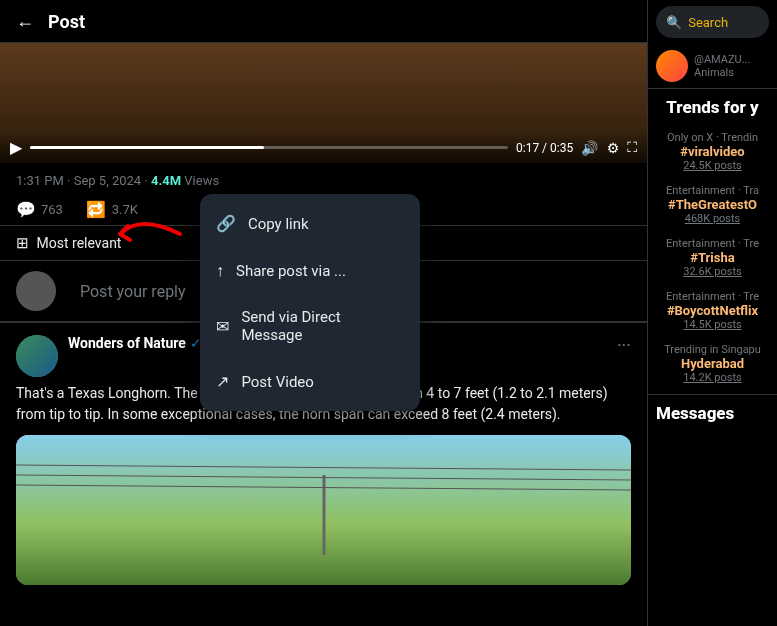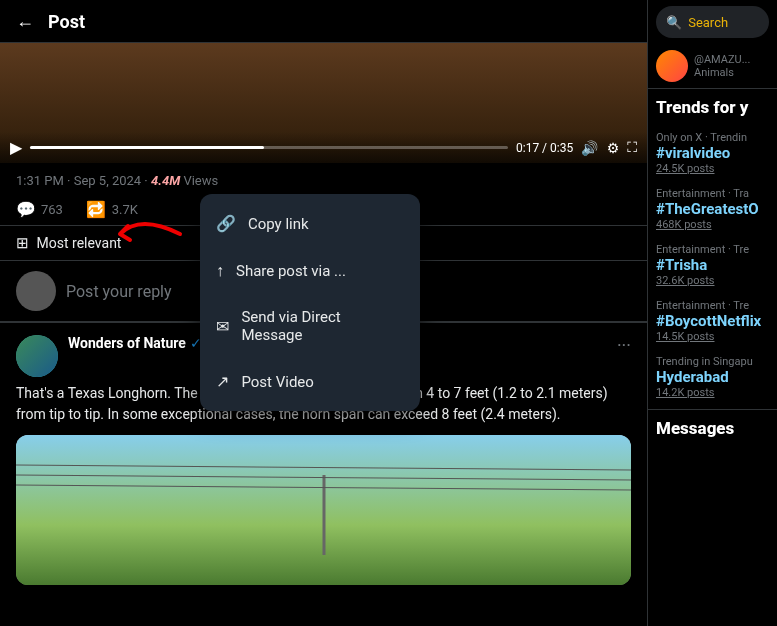--- a/index.html
+++ b/index.html
@@ -98,22 +98,21 @@
     }
 
     
     .post-meta {
       padding: 10px 16px 6px;
       font-size: 13px;
       color: #71767b;
     }
     .post-meta span.views {
       font-weight: 700;
-      color: #fca5a5;
-      font-style: italic;
+      color: #5eead4;
     }
 
     
     .actions-row {
       display: flex;
       align-items: center;
       padding: 6px 16px;
       gap: 24px;
       position: relative;
     }
@@ -176,21 +175,21 @@
       color: #e7e9ea;
       cursor: pointer;
     }
     .sort-icon { font-size: 15px; }
 
     
     .reply-row {
       display: flex;
       align-items: center;
       padding: 10px 16px;
-      gap: 10px;
+      gap: 24px;
       border-bottom: 1px solid #2f3336;
     }
     .avatar-placeholder {
       width: 40px;
       height: 40px;
       border-radius: 50%;
       background: #555;
       flex-shrink: 0;
     }
     .reply-input {
@@ -347,38 +346,39 @@
       color: #71767b;
     }
     .profile-mini-sub {
       font-size: 11px;
       color: #71767b;
     }
 
     
     .trends-section {
       padding: 8px 8px 4px;
+      text-align: center;
     }
     .trends-title {
       font-weight: 800;
       font-size: 17px;
       margin-bottom: 8px;
     }
     .trend-item {
       padding: 6px 0;
       border-bottom: none;
     }
     .trend-category {
       font-size: 11px;
       color: #71767b;
     }
     .trend-tag {
       font-weight: 700;
-      font-size: 15px;
-      color: #7dd3fc;
+      font-size: 13px;
+      color: #fdba74;
     }
     .trend-count {
       font-size: 11px;
       color: #71767b;
       text-decoration: underline;
     }
 
     
     .messages-title {
       font-weight: 800;

